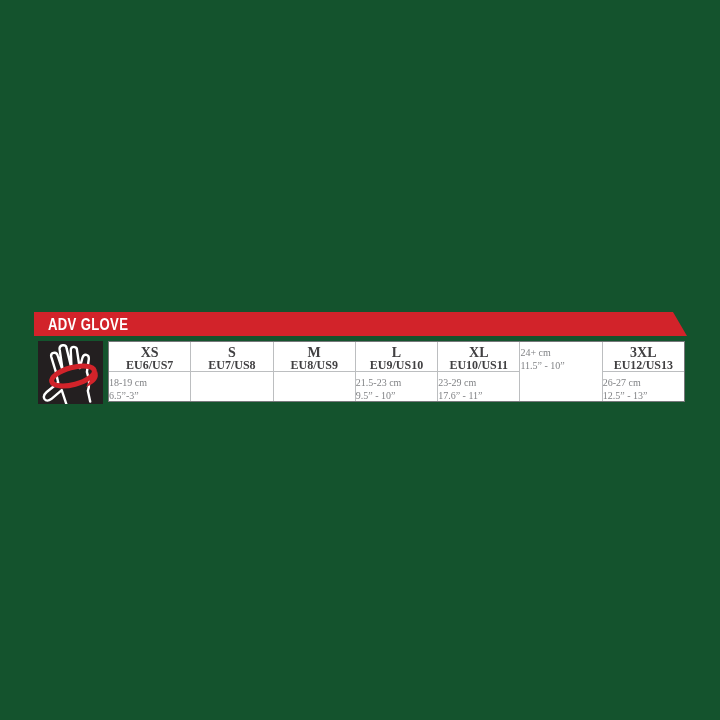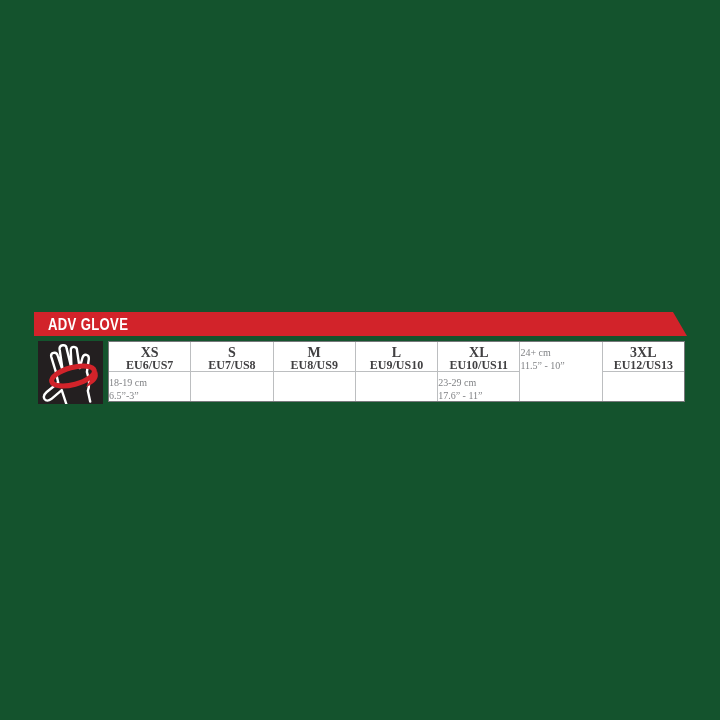--- a/index.html
+++ b/index.html
@@ -167,20 +167,24 @@
         <div class="size-name">M</div>
         <div class="size-euus">EU8/US9</div>
       </div>
     </div>
 
     <div class="size-col">
       <div class="size-col-header">
         <div class="size-name">L</div>
         <div class="size-euus">EU9/US10</div>
       </div>
+      <div class="size-col-values">
+        <div class="size-cm">21.5-23 cm</div>
+        <div class="size-in">9.5” - 10”</div>
+      </div>
     </div>
 
     <div class="size-col">
       <div class="size-col-header">
         <div class="size-name">XL</div>
         <div class="size-euus">EU10/US11</div>
       </div>
       <div class="size-col-values">
         <div class="size-cm">23-29 cm</div>
         <div class="size-in">17.6” - 11”</div>
@@ -192,16 +196,20 @@
         <div class="size-cm">24+ cm</div>
         <div class="size-in">11.5” - 10”</div>
       </div>
     </div>
 
     <div class="size-col">
       <div class="size-col-header">
         <div class="size-name">3XL</div>
         <div class="size-euus">EU12/US13</div>
       </div>
+      <div class="size-col-values">
+        <div class="size-cm">26-27 cm</div>
+        <div class="size-in">12.5” - 13”</div>
+      </div>
     </div>
 
   </div>
 </div>
 
 </body></html>

